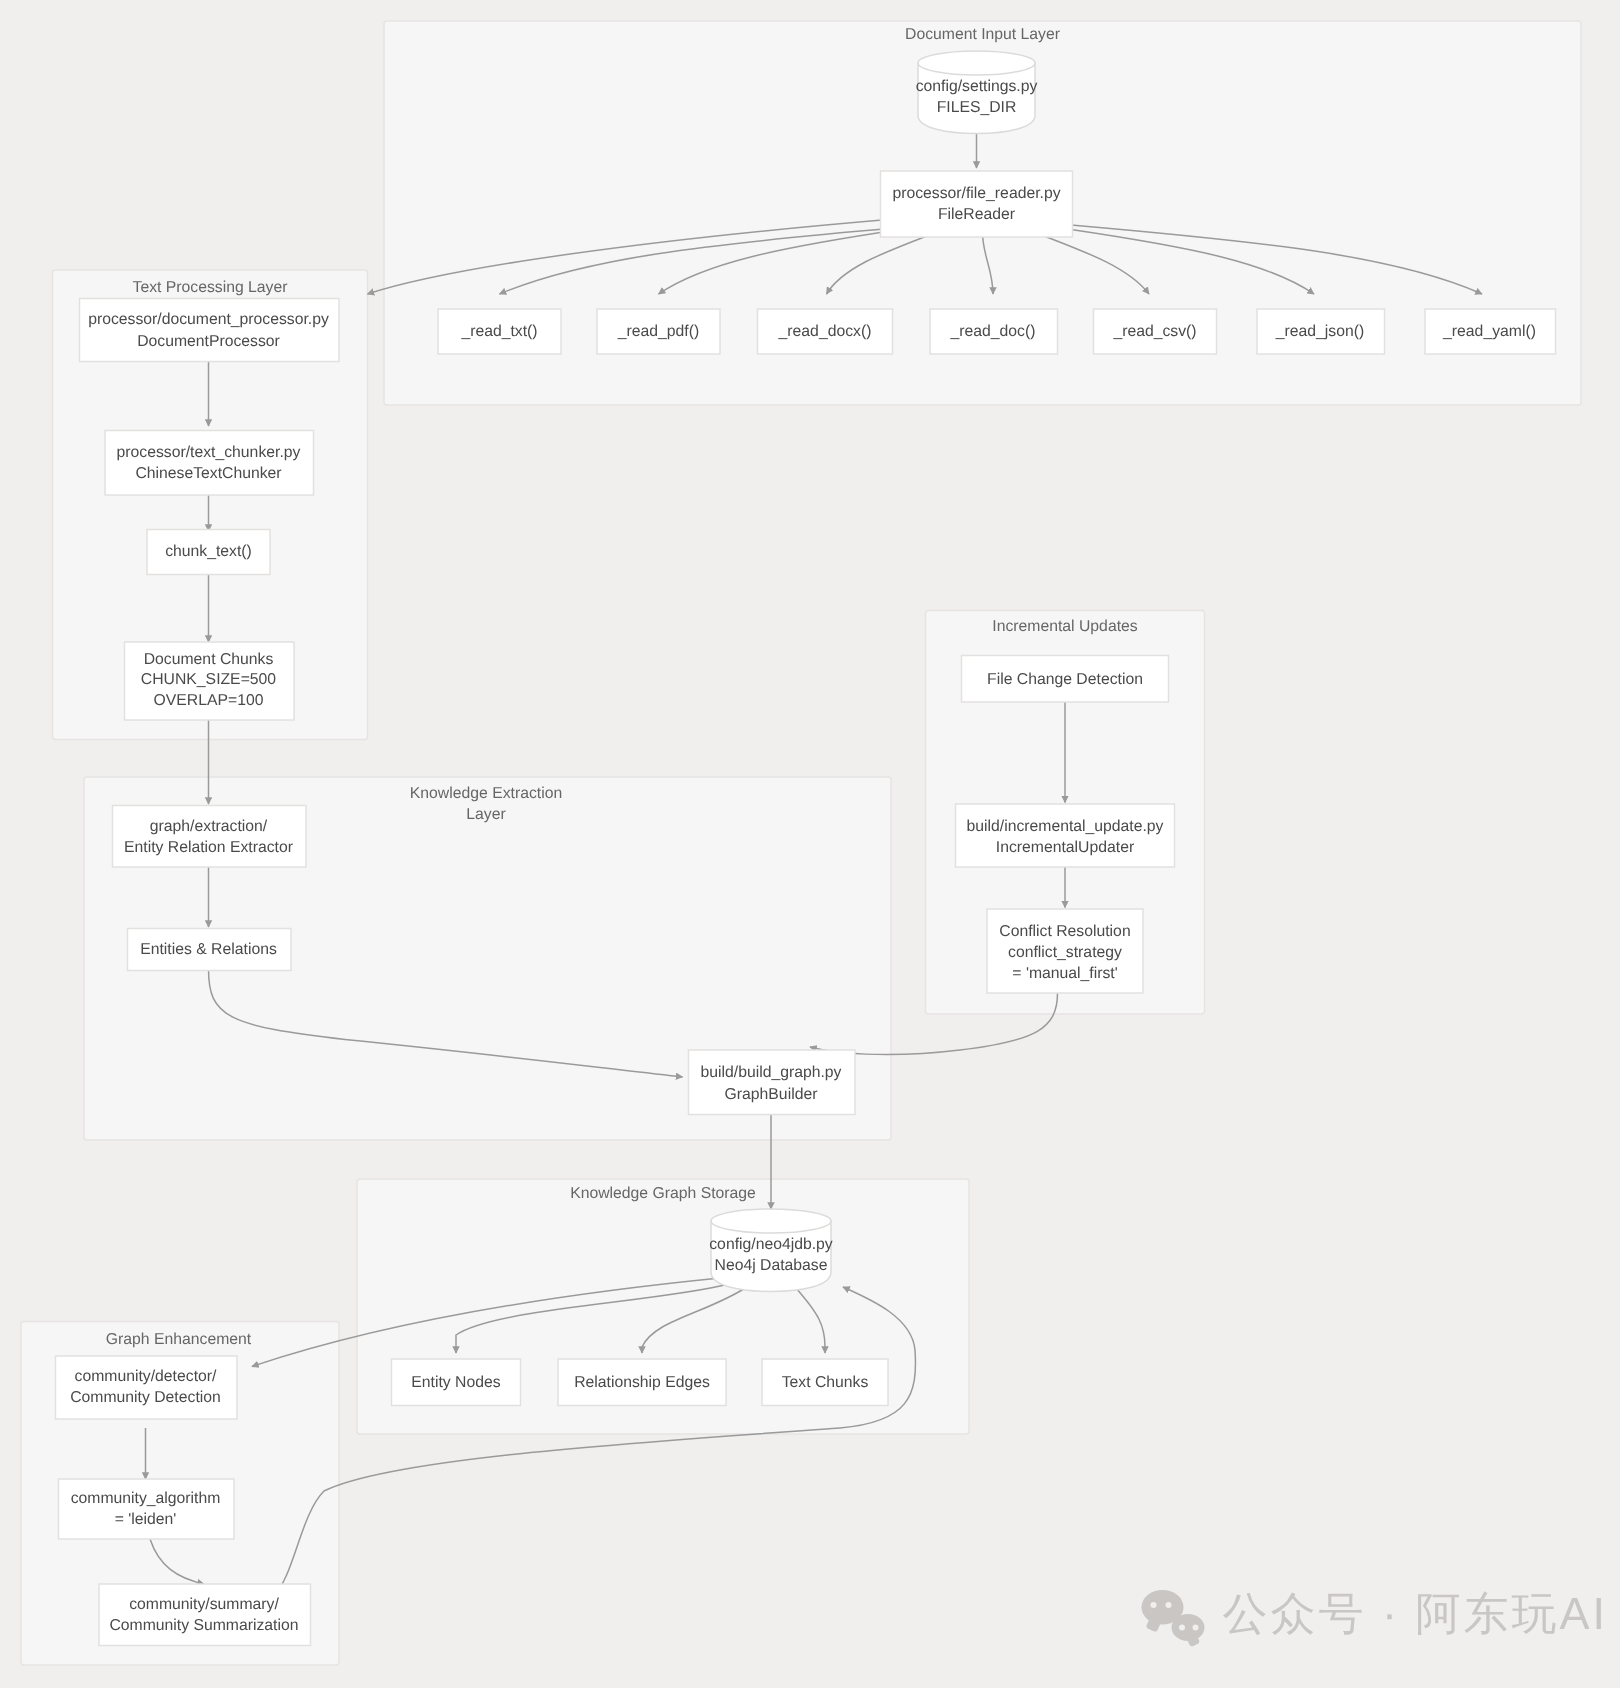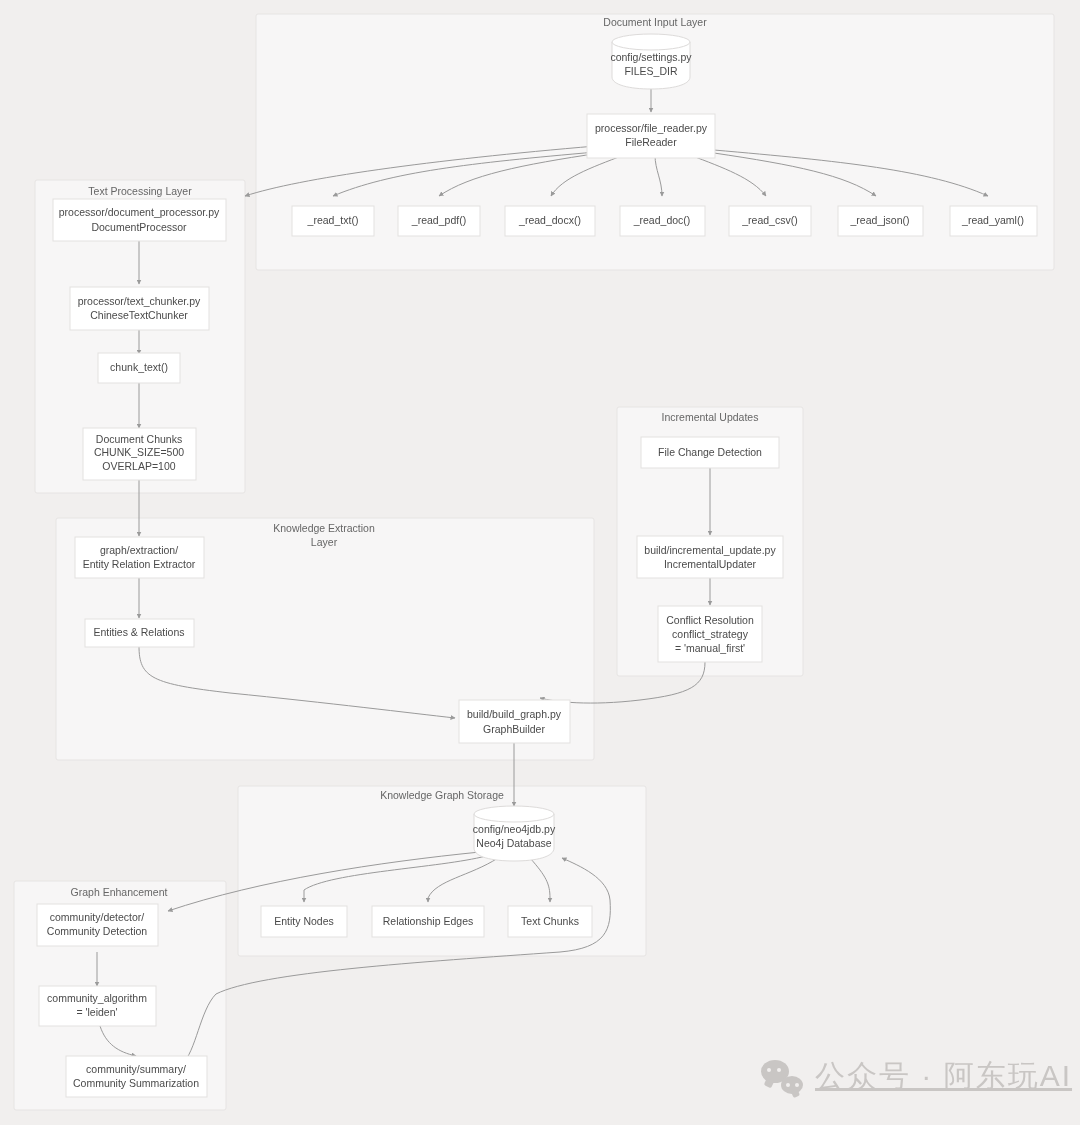--- a/index.html
+++ b/index.html
@@ -244,21 +244,21 @@
       <text class="node-text" x="97" y="999">community_algorithm</text>
       <text class="node-text" x="97" y="1013">= 'leiden'</text>
     </g>
     <g>
       <rect class="node-rect" x="66" y="1056" width="141" height="41"></rect>
       <text class="node-text" x="136" y="1070">community/summary/</text>
       <text class="node-text" x="136" y="1084">Community Summarization</text>
     </g>
   </svg>
 
-  <div class="watermark" style="left:761px;top:1056px;text-decoration:underline;">
+  <div class="watermark" style="left:761px;top:1056px;">
     <div class="wm-icon">
       <div class="b1"></div>
       <div class="b2"></div>
       <div class="d" style="left:6px;top:8px;"></div>
       <div class="d" style="left:16px;top:8px;"></div>
       <div class="d" style="right:4px;bottom:7px;"></div>
       <div class="d" style="right:13px;bottom:7px;"></div>
     </div>
     <div class="wm-text">公众号 · 阿东玩AI</div>
   </div>

